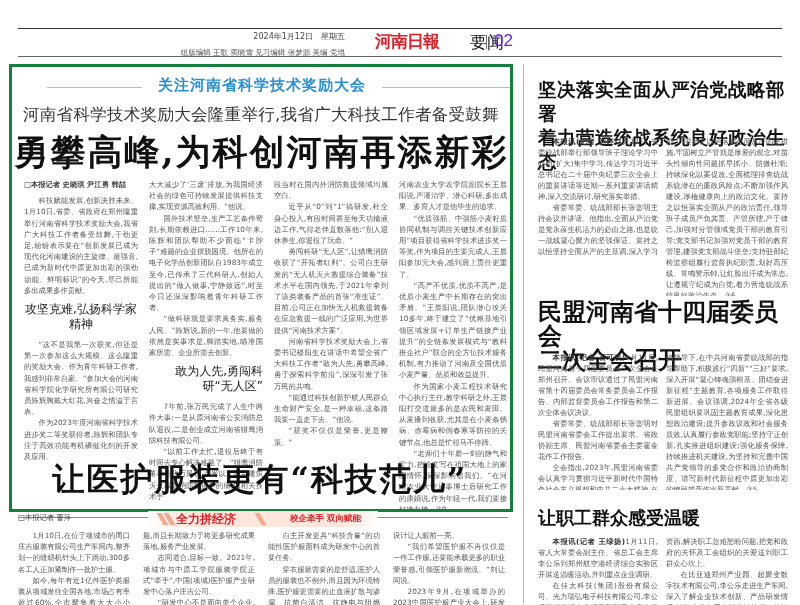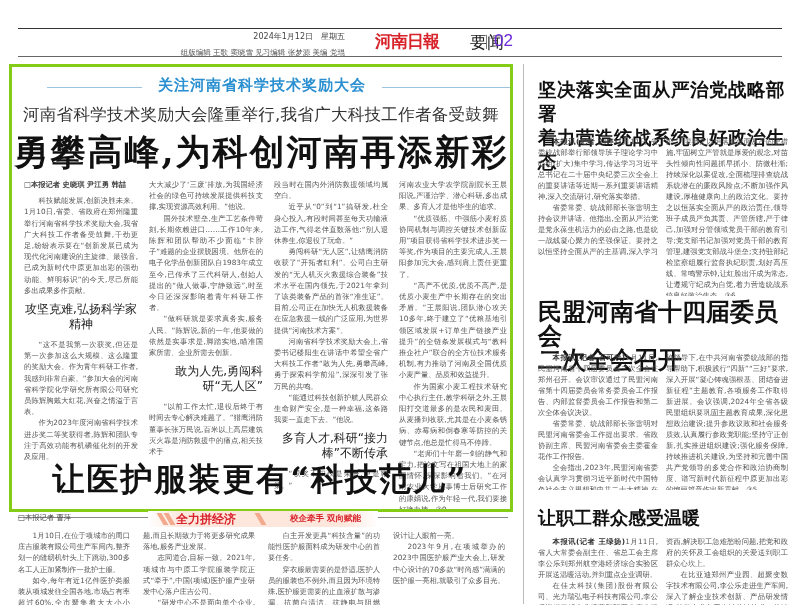--- a/index.html
+++ b/index.html
@@ -8,21 +8,21 @@
   
   .topline{left:18px;top:28px;width:764px;height:1px;background:#333;}
   .botline{left:18px;top:56px;width:764px;height:1px;background:#666;}
   .hdr-date{right:455px;top:31px;font-size:8px;color:#444;text-align:center;white-space:nowrap;}
   .hdr-editors{right:455px;top:48px;font-size:7.5px;color:#555;text-align:right;white-space:nowrap;}
   .hdr-logo{left:375px;top:30px;font-family:"DejaVu Serif",serif;font-weight:bold;color:#d8232a;font-size:17px;letter-spacing:-1px;}
   .hdr-section{left:442px;top:31px;font-size:17px;color:#222;margin-left:28px;}
   .hdr-sep{left:486px;top:35px;width:1px;height:14px;background:#777;}
   .hdr-page{left:494px;top:31px;font-size:17px;color:#6d28d9;font-family:"Liberation Sans",sans-serif;}
   
-  .feature{left:9px;top:64px;width:504px;height:448px;border:3px solid #84cc16;box-sizing:border-box;overflow:hidden;}
+  .feature{left:9px;top:64px;width:504px;height:448px;border:3px solid #15803d;box-sizing:border-box;overflow:hidden;}
   .kicker-wrap{left:35px;top:9px;width:430px;height:22px;}
   .kicker-line{top:11px;height:1px;background:#9cc3e0;}
   .kicker{left:0;width:430px;top:0;text-align:center;font-size:15px;font-weight:bold;color:#2a8fd0;letter-spacing:1px;}
   .subhead{left:0;width:498px;top:37px;text-align:center;font-size:16.5px;color:#333;letter-spacing:0.3px;}
   .headline{left:0;width:498px;top:62px;text-align:center;font-family:"DejaVu Serif","Liberation Serif",serif;font-weight:bold;font-size:35px;color:#111;letter-spacing:2px;}
   .col{font-size:7.3px;line-height:11.2px;color:#555;text-align:justify;}
   .col p{margin:0;text-indent:2em;}
   .col p.noind{text-indent:0;}
   .byline{font-size:7.3px;color:#444;font-weight:bold;}
   .col h4{margin:6px 0 7px;font-size:12px;font-weight:normal;color:#222;text-align:center;line-height:15px;}
@@ -70,30 +70,30 @@
     <h4>攻坚克难,弘扬科学家精神</h4>
     <p>“这不是我第一次获奖,但还是第一次参加这么大规模、这么隆重的奖励大会。作为青年科研工作者,我感到非常自豪。”参加大会的河南省科学院化学研究所有限公司研究员陈辉胸戴大红花,兴奋之情溢于言表。</p>
     <p>作为2023年度河南省科学技术进步奖二等奖获得者,陈辉和团队专注于高效功能有机磷催化剂的开发及应用。</p>
   </div>
 
   <div class="abs col" style="left:137px;top:112px;width:114px;">
     <p class="noind">大大减少了‘三废’排放,为我国经济社会的绿色可持续发展提供科技支撑,实现资源高效利用。”他说。</p>
     <p>国外技术壁垒,生产工艺条件苛刻,长期依赖进口……工作10年来,陈辉和团队帮助不少面临“卡脖子”难题的企业摆脱困境。他所在的电子化学品创新团队自1983年成立至今,已传承了三代科研人,创始人提出的“做人做事,宁静致远”,时至今日还深深影响着青年科研工作者。</p>
     <p>“做科研就是要求真务实,服务人民。”陈辉说,新的一年,他要做的依然是实事求是,脚踏实地,瞄准国家所需、企业所需去创新。</p>
     <h4 class="right">敢为人先,勇闯科研“无人区”</h4>
+    <p>7年前,张万民完成了人生中两件大事:一是从原河南省公安消防总队退役,二是创业成立河南省猎鹰消防科技有限公司。</p>
     <p>“以前工作太忙,退役后终于有时间去专心解决难题了。”猎鹰消防董事长张万民说,百米以上高层建筑灭火靠是消防救援中的痛点,相关技术手</p>
   </div>
 
   <div class="abs col" style="left:262px;top:112px;width:114px;">
     <p class="noind">段当时在国内外消防救援领域均属空白。</p>
     <p>近乎从“0”到“1”搞研发,杜全身心投入,有段时间甚至每天功输液边工作,气得老伴直数落他:“别人退休养生,你退役了玩命。”</p>
     <p>勇闯科研“无人区”,让猎鹰消防收获了“开拓者红利”。公司自主研发的“无人机灭火救援综合装备”技术水平在国内领先,于2021年拿到了该类装备产品的首张“准生证”。目前,公司正在加快无人机救援装备在应急救援一线的广泛应用,为世界提供“河南技术方案”。</p>
     <p>河南省科学技术奖励大会上,省委书记楼阳生在讲话中希望全省广大科技工作者“敢为人先,勇攀高峰,勇于探索科学前沿”,深深引发了张万民的共鸣。</p>
     <p>“能通过科技创新护航人民群众生命财产安全,是一种幸福,这条路我要一直走下去。”他说。</p>
-    <h4 class="right">多育人才,科研“接力棒”不断传承</h4>
     <p>“获奖不仅仅是荣誉,更是鞭策。”</p>
   </div>
 
   <div class="abs col" style="left:387px;top:112px;width:108px;">
     <p class="noind">河南农业大学农学院副院长王晨阳说,严谨治学、潜心科研,多出成果、多育人才是他毕生的追求。</p>
     <p>“优质强筋、中强筋小麦籽质协同机制与调控关键技术创新应用”项目获得省科学技术进步奖一等奖,作为项目的主要完成人,王晨阳参加完大会,感到肩上责任更重了。</p>
     <p>“高产不优质,优质不高产,是优质小麦生产中长期存在的突出矛盾。”王晨阳说,团队潜心攻关10多年,终于建立了“优粮基地引领区域发展+订单生产链接产业提升”的全链条发展模式与“教科推企社户”联合的全方位技术服务机制,有力推动了河南及全国优质小麦产量、品质和效益提升。</p>
     <p>作为国家小麦工程技术研究中心执行主任,教学科研之外,王晨阳打交道最多的是农民和麦田。从麦播到收获,尤其是在小麦条锈病、赤霉病和倒春寒等防控的关键节点,他总是忙得马不停蹄。</p>
     <p>“老师们十年磨一剑的静气和定力,把论文写在祖国大地上的家国情怀,深深影响着我们。”在河南农业大学从事博士后研究工作的康娟说,作为年轻一代,我们要接好接力棒。③9</p>
   </div>
@@ -155,14 +155,15 @@
   <p class="noind">题,而且长期致力于将更多研究成果落地,服务产业发展。</p>
   <p>志同道合,目标一致。2021年,项城市与中原工学院服装学院正式“牵手”,中国(项城)医护服产业研发中心落户庄吉公司。</p>
   <p>“研发中心不是面向单个企业,而是面向项城医护服装企业,</p>
 </div>
 <div class="abs col" style="left:268px;top:530px;width:112px;height:75px;overflow:hidden;">
   <p>自主开发更具“科技含量”的功能性医护服面料成为研发中心的首要任务。</p>
   <p>穿衣服最需要的是舒适,医护人员的服装也不例外,而且因为环境特殊,医护服更需要的止血液扩散与渗漏、抗菌自清洁、抗静电与阻燃等“高端科技”。</p>
 </div>
 <div class="abs col" style="left:393px;top:530px;width:112px;height:75px;overflow:hidden;">
   <p class="noind">设计让人眼前一亮。</p>
+  <p>“我们希望医护服不再仅仅是一件工作服,还要能承载更多的职业荣誉感,引领医护服新潮流。”刘让同说。</p>
   <p>2023年9月,在项城举办的2023中国医护服产业大会上,研发中心设计的70多款“时尚感”满满的医护服一亮相,就吸引了众多目光。</p>
 </div>
 
 </body></html>

